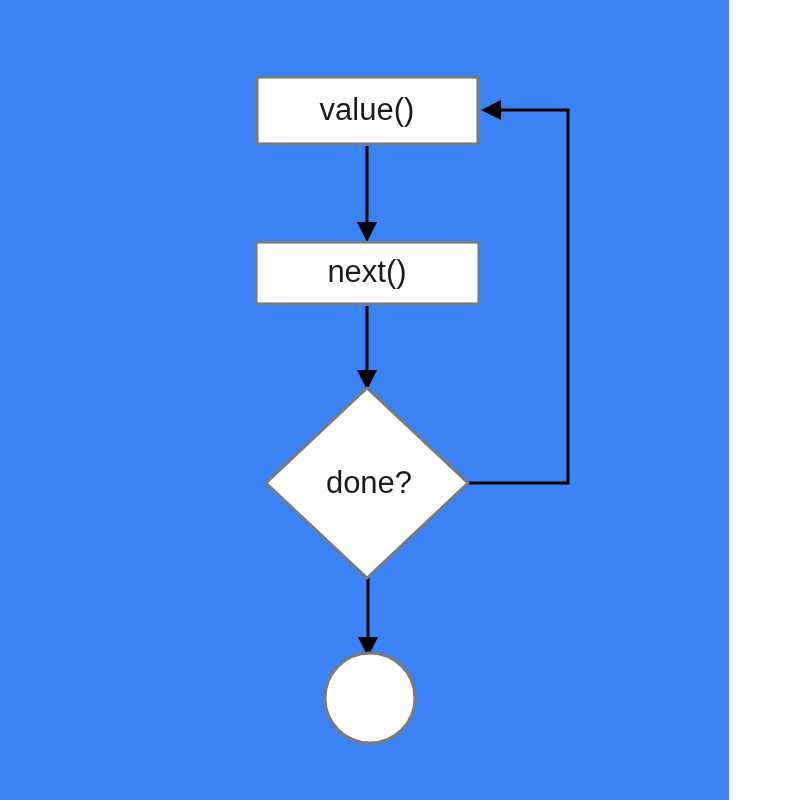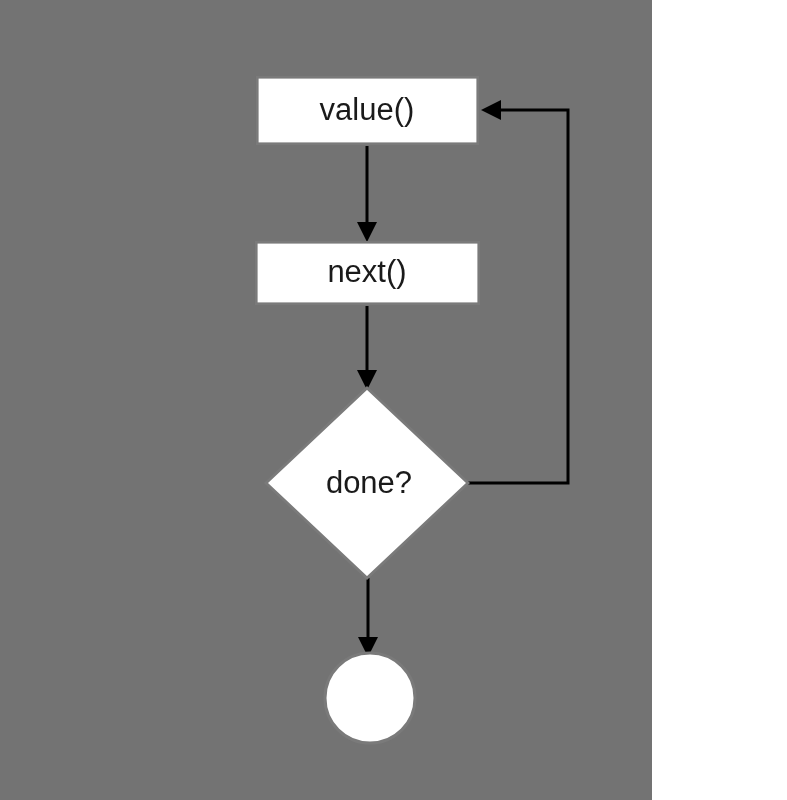--- a/index.html
+++ b/index.html
@@ -9,23 +9,23 @@
     background: #ffffff;
   }
   body {
     width: 787px;
     height: 800px;
     font-family: "Liberation Sans", sans-serif;
     overflow: hidden;
   }
   #diagram-canvas {
     position: relative;
-    width: 652px;
+    width: 729px;
     height: 800px;
-    background: #737373;
+    background: #3b82f6;
   }
   #flow-svg {
     display: block;
     width: 787px;
     height: 800px;
   }
   .node-shape {
     fill: #ffffff;
   }
   .node-label {

